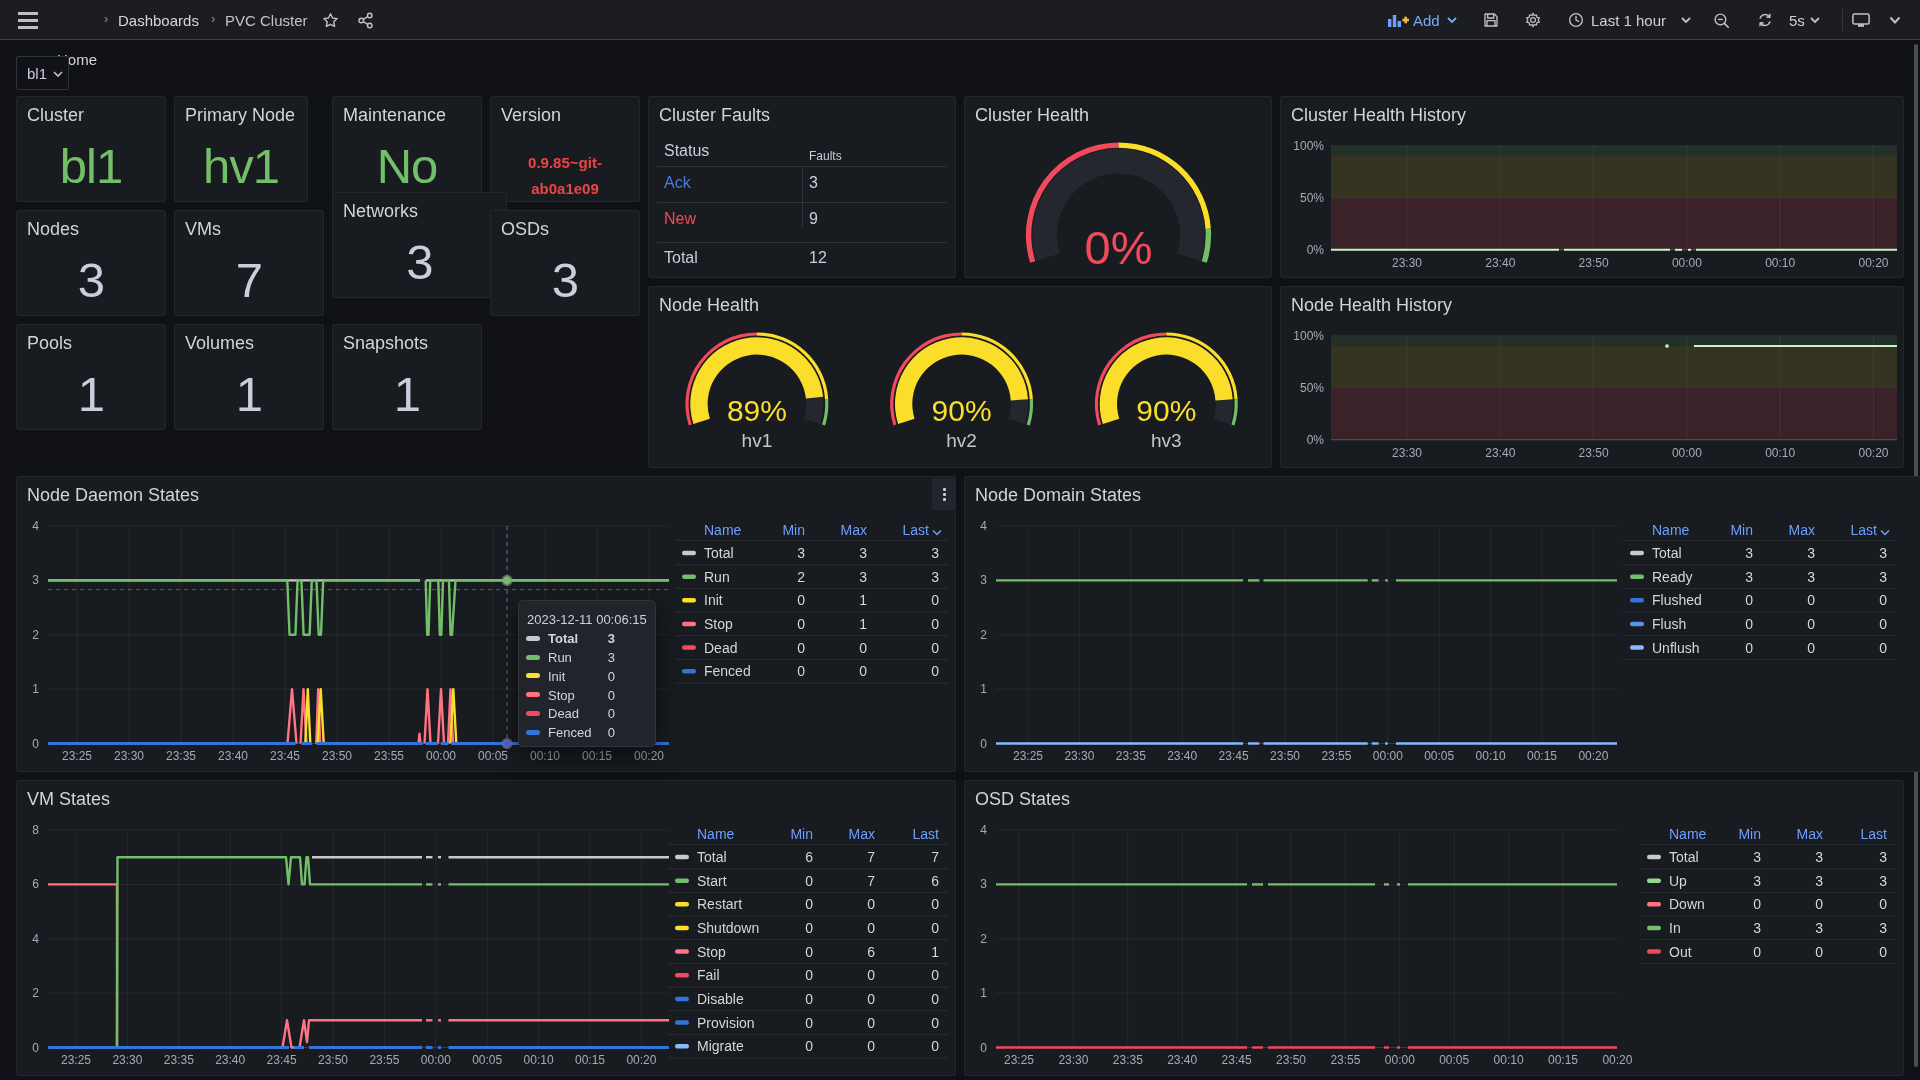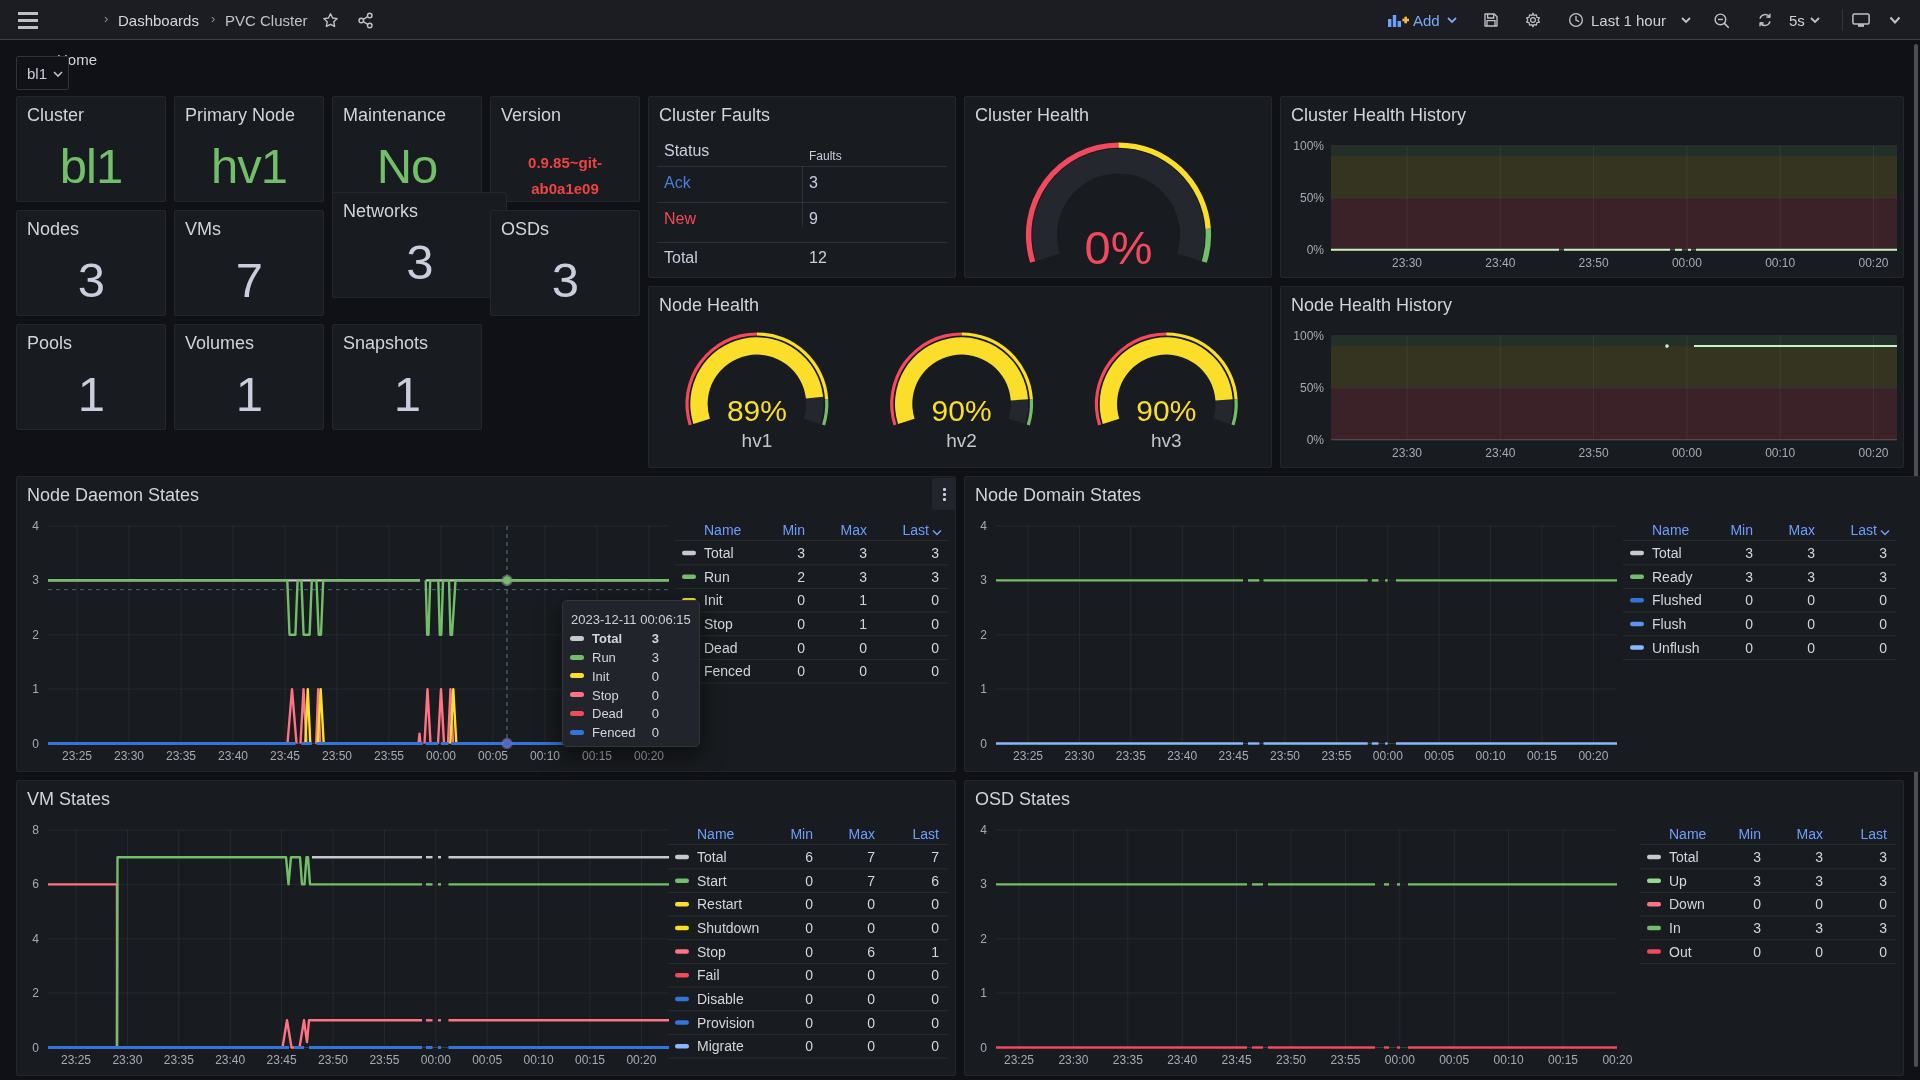--- a/index.html
+++ b/index.html
@@ -86,21 +86,21 @@
     <div class="abs" style="left:10px;top:8px;font-size:15px;color:#ccccdc;">bl1</div>
     <svg class="abs" style="left:36px;top:14px" width="10" height="7">
       <path d="M1 1 L5 5 L9 1" fill="none" stroke="#c0c1c8" stroke-width="1.6"></path>
     </svg>
   </div>
 <div class="abs" style="left:1914px;top:44px;width:4px;height:1023px;background:#4c4e55;border-radius:2px;"></div>
 <div class="panel" style="left:16px;top:96px;width:150px;height:106px;">
     <div class="ptitle">Cluster</div>
     <div class="statval" style="top:45px;font-size:49px;color:#73bf69;letter-spacing:-1px;">bl1</div>
   </div>
-<div class="panel" style="left:174px;top:96px;width:150px;height:106px;">
+<div class="panel" style="left:174px;top:96px;width:134px;height:106px;">
     <div class="ptitle">Primary Node</div>
     <div class="statval" style="top:45px;font-size:49px;color:#73bf69;letter-spacing:-1px;">hv1</div>
   </div>
 <div class="panel" style="left:332px;top:96px;width:150px;height:106px;">
     <div class="ptitle">Maintenance</div>
     <div class="statval" style="top:45px;font-size:49px;color:#73bf69;letter-spacing:-1px;">No</div>
   </div>
 <div class="panel" style="left:490px;top:96px;width:150px;height:106px;">
     <div class="ptitle">Version</div>
     <div class="abs" style="left:0;top:53px;width:100%;text-align:center;font-size:15px;font-weight:700;color:#ef4444;line-height:26px;">0.9.85~git-<br>ab0a1e09</div>
@@ -340,21 +340,21 @@
       <text x="850.0" y="175.5" font-size="14" fill="#d5d6da" text-anchor="end" font-weight="400" font-family="Liberation Sans, sans-serif">0</text>
       <text x="922.0" y="175.5" font-size="14" fill="#d5d6da" text-anchor="end" font-weight="400" font-family="Liberation Sans, sans-serif">0</text>
       <line x1="658.0" y1="182.4" x2="931.0" y2="182.4" stroke="rgba(204,204,220,0.10)" stroke-width="1" stroke-linecap="butt"></line>
       <rect x="665" y="192.0" width="14" height="4.5" rx="2.2" fill="#3274d9"></rect>
       <text x="687.0" y="199.2" font-size="14" fill="#d5d6da" text-anchor="start" font-weight="400" font-family="Liberation Sans, sans-serif">Fenced</text>
       <text x="788.0" y="199.2" font-size="14" fill="#d5d6da" text-anchor="end" font-weight="400" font-family="Liberation Sans, sans-serif">0</text>
       <text x="850.0" y="199.2" font-size="14" fill="#d5d6da" text-anchor="end" font-weight="400" font-family="Liberation Sans, sans-serif">0</text>
       <text x="922.0" y="199.2" font-size="14" fill="#d5d6da" text-anchor="end" font-weight="400" font-family="Liberation Sans, sans-serif">0</text>
       <line x1="658.0" y1="206.1" x2="931.0" y2="206.1" stroke="rgba(204,204,220,0.10)" stroke-width="1" stroke-linecap="butt"></line>
     </svg>
-    <div class="abs" style="left:501px;top:123px;width:138px;height:147px;background:#22242b;border:1px solid #31343b;border-radius:5px;box-shadow:0 8px 24px rgba(0,0,0,0.55);z-index:5;margin-left:44px;">
+    <div class="abs" style="left:501px;top:123px;width:138px;height:147px;background:#22242b;border:1px solid #31343b;border-radius:5px;box-shadow:0 8px 24px rgba(0,0,0,0.55);z-index:5;">
       <div class="abs" style="left:8px;top:11px;font-size:13px;color:#cfd0d6;white-space:nowrap;">2023-12-11 00:06:15</div>
       <div class="abs" style="left:7px;top:34.7px;width:14px;height:5px;border-radius:2.5px;background:#c8c9ca;"></div>
       <div class="abs" style="left:29px;top:30.2px;font-size:13px;font-weight:700;color:#d4d5da;">Total</div>
       <div class="abs" style="left:0;top:30.2px;width:96px;text-align:right;font-size:13px;font-weight:700;color:#d4d5da;">3</div>
       <div class="abs" style="left:7px;top:53.5px;width:14px;height:5px;border-radius:2.5px;background:#73bf69;"></div>
       <div class="abs" style="left:29px;top:49.0px;font-size:13px;font-weight:400;color:#d4d5da;">Run</div>
       <div class="abs" style="left:0;top:49.0px;width:96px;text-align:right;font-size:13px;font-weight:400;color:#d4d5da;">3</div>
       <div class="abs" style="left:7px;top:72.3px;width:14px;height:5px;border-radius:2.5px;background:#fade2a;"></div>
       <div class="abs" style="left:29px;top:67.8px;font-size:13px;font-weight:400;color:#d4d5da;">Init</div>
       <div class="abs" style="left:0;top:67.8px;width:96px;text-align:right;font-size:13px;font-weight:400;color:#d4d5da;">0</div>

